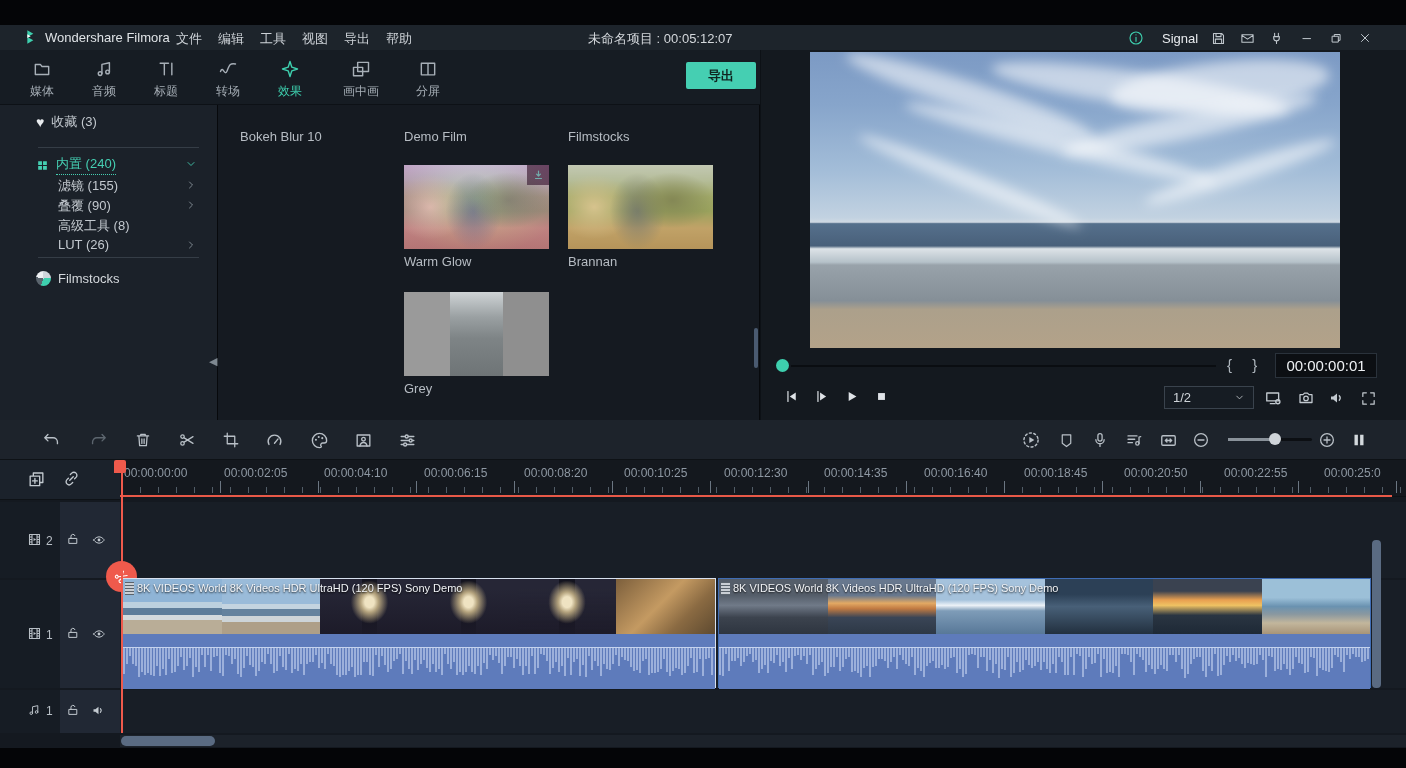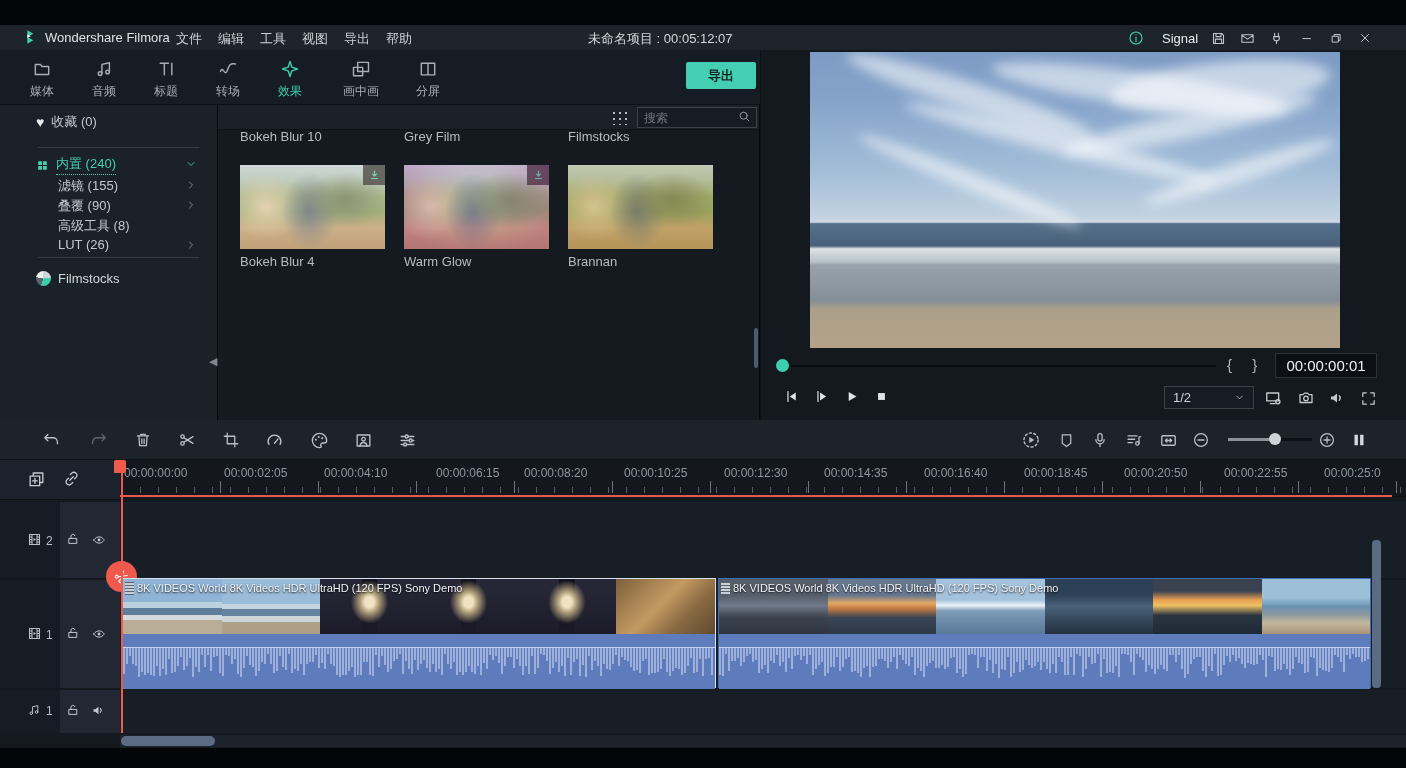--- a/index.html
+++ b/index.html
@@ -283,21 +283,21 @@
           </svg>
         </span>
       <span class="tlabel">分屏</span>
     </div>
     <div class="abs" id="export-btn">导出</div>
   </div>
 
   <div class="abs" id="sidebar">
     <div class="row" style="top:8px; left:36px">
       <span style="color:#e8ebee; font-size:14px">♥</span>
-      <span>收藏 (0)</span>
+      <span>收藏 (3)</span>
     </div>
     <div class="divider" style="top:42px"></div>
     <div class="row" id="builtin-row" style="top:50px; left:36px">
       <svg width="13" height="13" viewBox="0 0 24 24">
           <path class="fill" style="color:#45cfb2" d="M4 4h7v7H4zM13 4h7v7h-7zM4 13h7v7H4zM13 13h7v7h-7z"></path>
         </svg>
       <span class="lbl">内置 (240)</span>
     </div>
     <svg class="chev teal" style="top:53px" width="12" height="12" viewBox="0 0 24 24">
         <path class="ic" d="M6 9l6 6 6-6"></path>
@@ -327,60 +327,44 @@
 
     <div class="divider" style="top:152px"></div>
     <div class="row" style="top:166px; left:36px">
       <span class="fs-logo"></span>
       <span style="color:#d4d8dc">Filmstocks</span>
     </div>
     <span class="abs" id="collapse-arrow">◀</span>
   </div>
 
   <div class="abs" id="effects">
-    <div id="fx-header">
-      <div id="grid-icon"></div>
-      <div id="search-box">
-        <input placeholder="搜索" style="">
-        <span class="mag"><svg class="ic" width="13" height="13" viewBox="0 0 24 24">
-              <circle cx="10.5" cy="10.5" r="6.5"></circle>
-              <path d="M15.5 15.5L20 20"></path>
-            </svg></span>
-      </div>
-    </div>
 
     <span class="fx-partial-label" style="left:22px">Bokeh Blur 10</span>
-    <span class="fx-partial-label" style="left:186px">Grey Film</span>
+    <span class="fx-partial-label" style="left:186px">Demo Film</span>
     <span class="fx-partial-label" style="left:350px">Filmstocks</span>
 
-    <div class="fx-card" style="left:22px; top:60px">
-      <div class="fx-thumb vineyard tint-warmblur">
-        <span class="dl-badge">
-            <svg class="ic" width="13" height="13" viewBox="0 0 24 24" style="stroke-width:2.2">
-              <path d="M12 4v9m-3.5-3.5L12 13l3.5-3.5M6.5 17.5h11"></path>
-            </svg>
-          </span>
-      </div>
-      <div class="fx-name">Bokeh Blur 4</div>
-    </div>
     <div class="fx-card" style="left:186px; top:60px">
       <div class="fx-thumb vineyard tint-pink">
         <span class="dl-badge">
             <svg class="ic" width="13" height="13" viewBox="0 0 24 24" style="stroke-width:2.2">
               <path d="M12 4v9m-3.5-3.5L12 13l3.5-3.5M6.5 17.5h11"></path>
             </svg>
           </span>
       </div>
       <div class="fx-name">Warm Glow</div>
     </div>
     <div class="fx-card" style="left:350px; top:60px">
       <div class="fx-thumb vineyard tint-sepia"></div>
       <div class="fx-name">Brannan</div>
     </div>
 
+    <div class="fx-card" style="left:186px; top:187px">
+      <div class="fx-thumb fx-grey"></div>
+      <div class="fx-name">Grey</div>
+    </div>
     <div id="fx-scroll-thumb"></div>
   </div>
 
   <div class="abs" id="preview">
     <div id="viewer" class="abs">
       <div class="cloud" style="left:30px;  top:30px;  width:260px; height:28px; transform:rotate(18deg)"></div>
       <div class="cloud" style="left:180px; top:20px;  width:300px; height:34px; transform:rotate(8deg)"></div>
       <div class="cloud" style="left:300px; top:10px;  width:220px; height:48px; transform:rotate(-6deg)"></div>
       <div class="cloud" style="left:90px;  top:80px;  width:320px; height:22px; transform:rotate(14deg)"></div>
       <div class="cloud" style="left:250px; top:60px;  width:260px; height:26px; transform:rotate(-12deg)"></div>
@@ -619,21 +603,21 @@
       <span class="teye" style="top:13px"><svg width="15" height="15" viewBox="0 0 24 24">
             <path class="fill" d="M4 10v4h3l5 4V6l-5 4z"></path>
             <path class="ic" d="M15 9a4.5 4.5 0 0 1 0 6"></path>
           </svg></span>
     </div>
 
     <div id="ruler">
       <span class="ruler-label" style="left:4px">00:00:00:00</span>
       <span class="ruler-label" style="left:104px">00:00:02:05</span>
       <span class="ruler-label" style="left:204px">00:00:04:10</span>
-      <span class="ruler-label" style="left:316px">00:00:06:15</span>
+      <span class="ruler-label" style="left:304px">00:00:06:15</span>
       <span class="ruler-label" style="left:404px">00:00:08:20</span>
       <span class="ruler-label" style="left:504px">00:00:10:25</span>
       <span class="ruler-label" style="left:604px">00:00:12:30</span>
       <span class="ruler-label" style="left:704px">00:00:14:35</span>
       <span class="ruler-label" style="left:804px">00:00:16:40</span>
       <span class="ruler-label" style="left:904px">00:00:18:45</span>
       <span class="ruler-label" style="left:1004px">00:00:20:50</span>
       <span class="ruler-label" style="left:1104px">00:00:22:55</span>
       <span class="ruler-label" style="left:1204px">00:00:25:0</span>
       <div id="tick-minor"></div>

